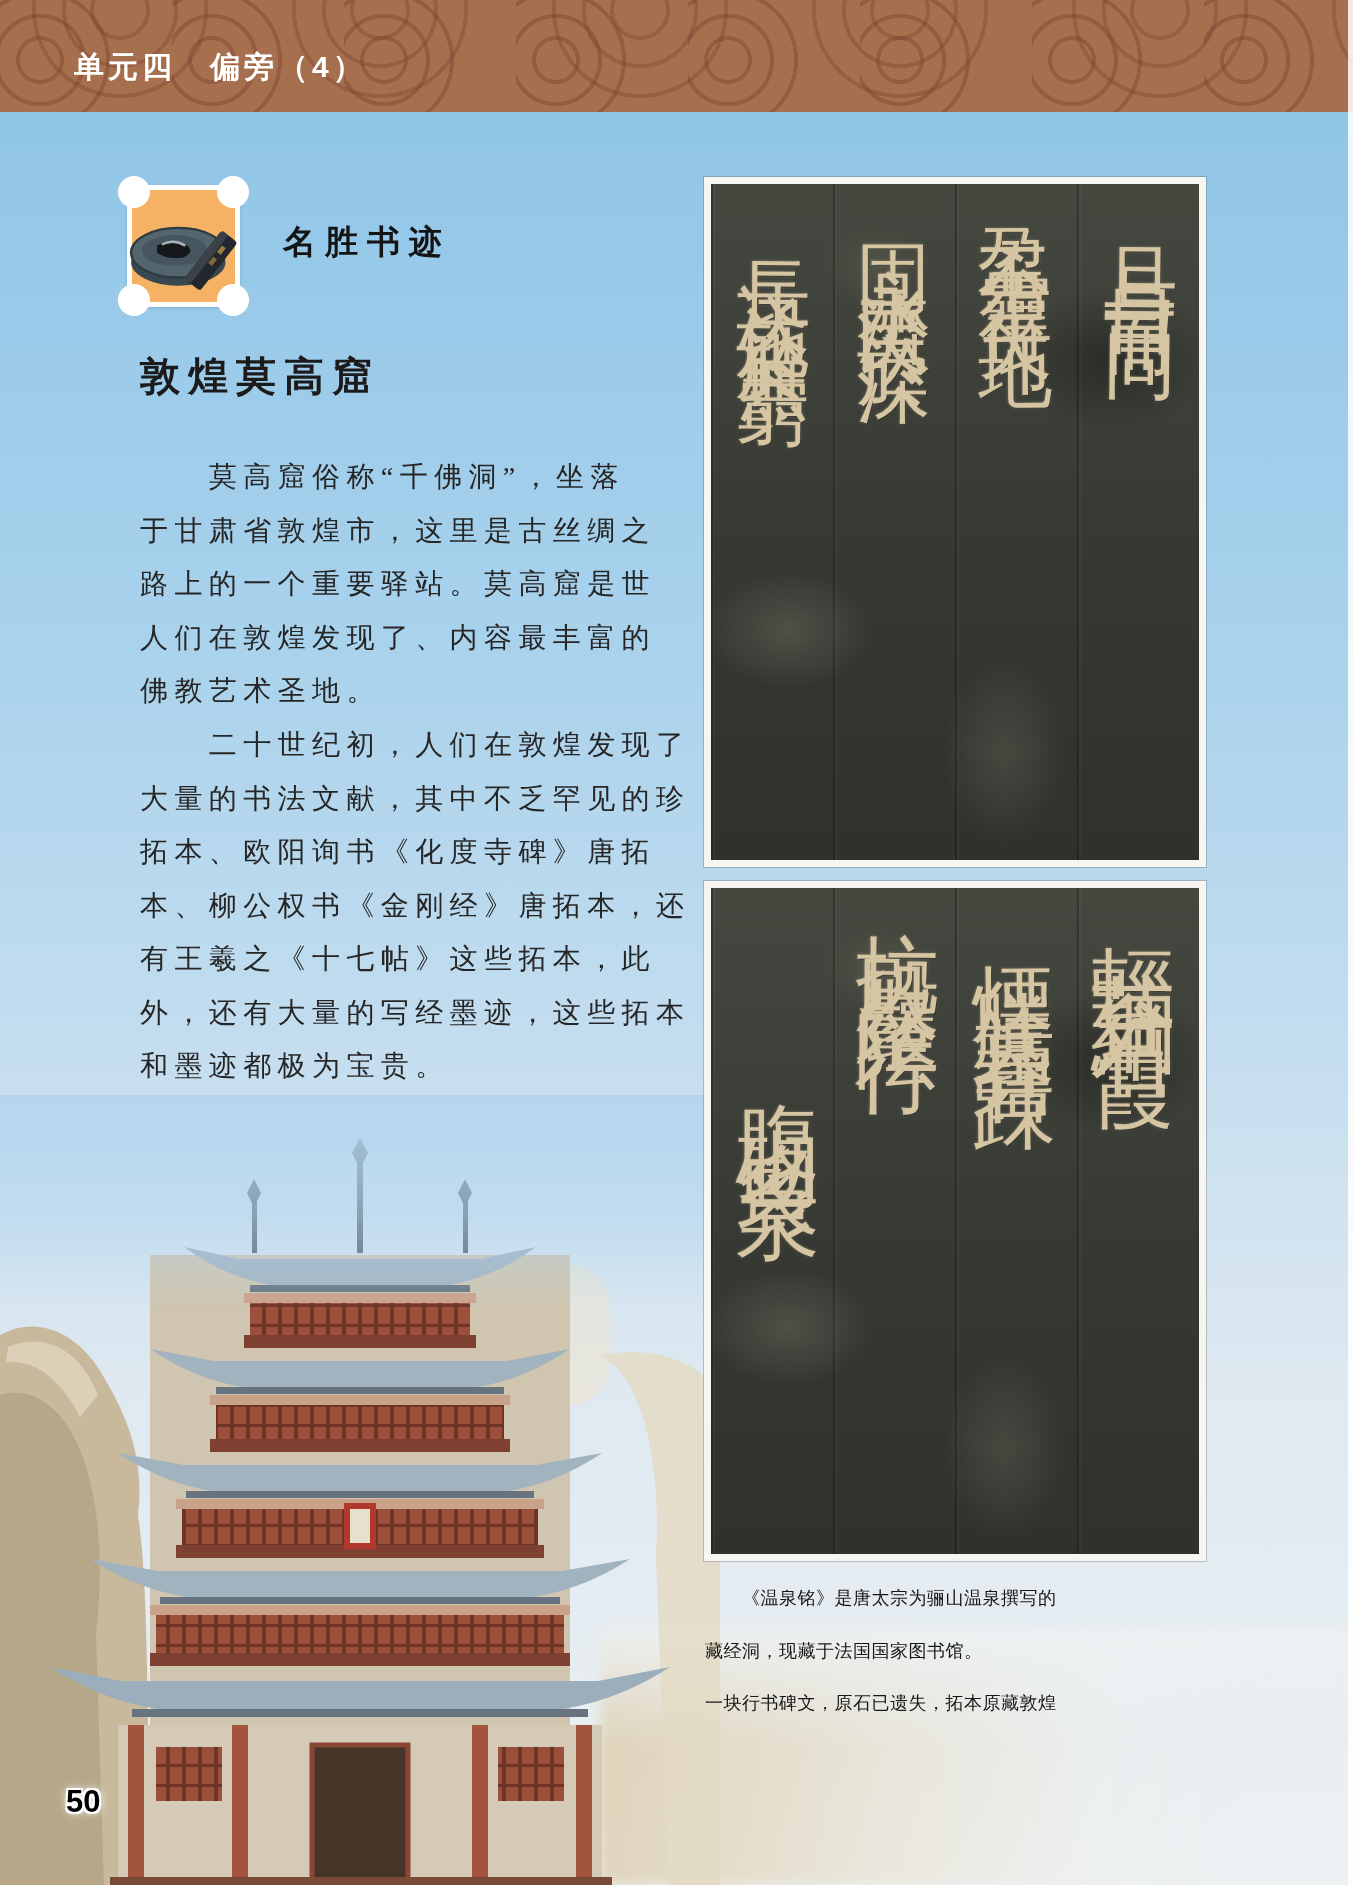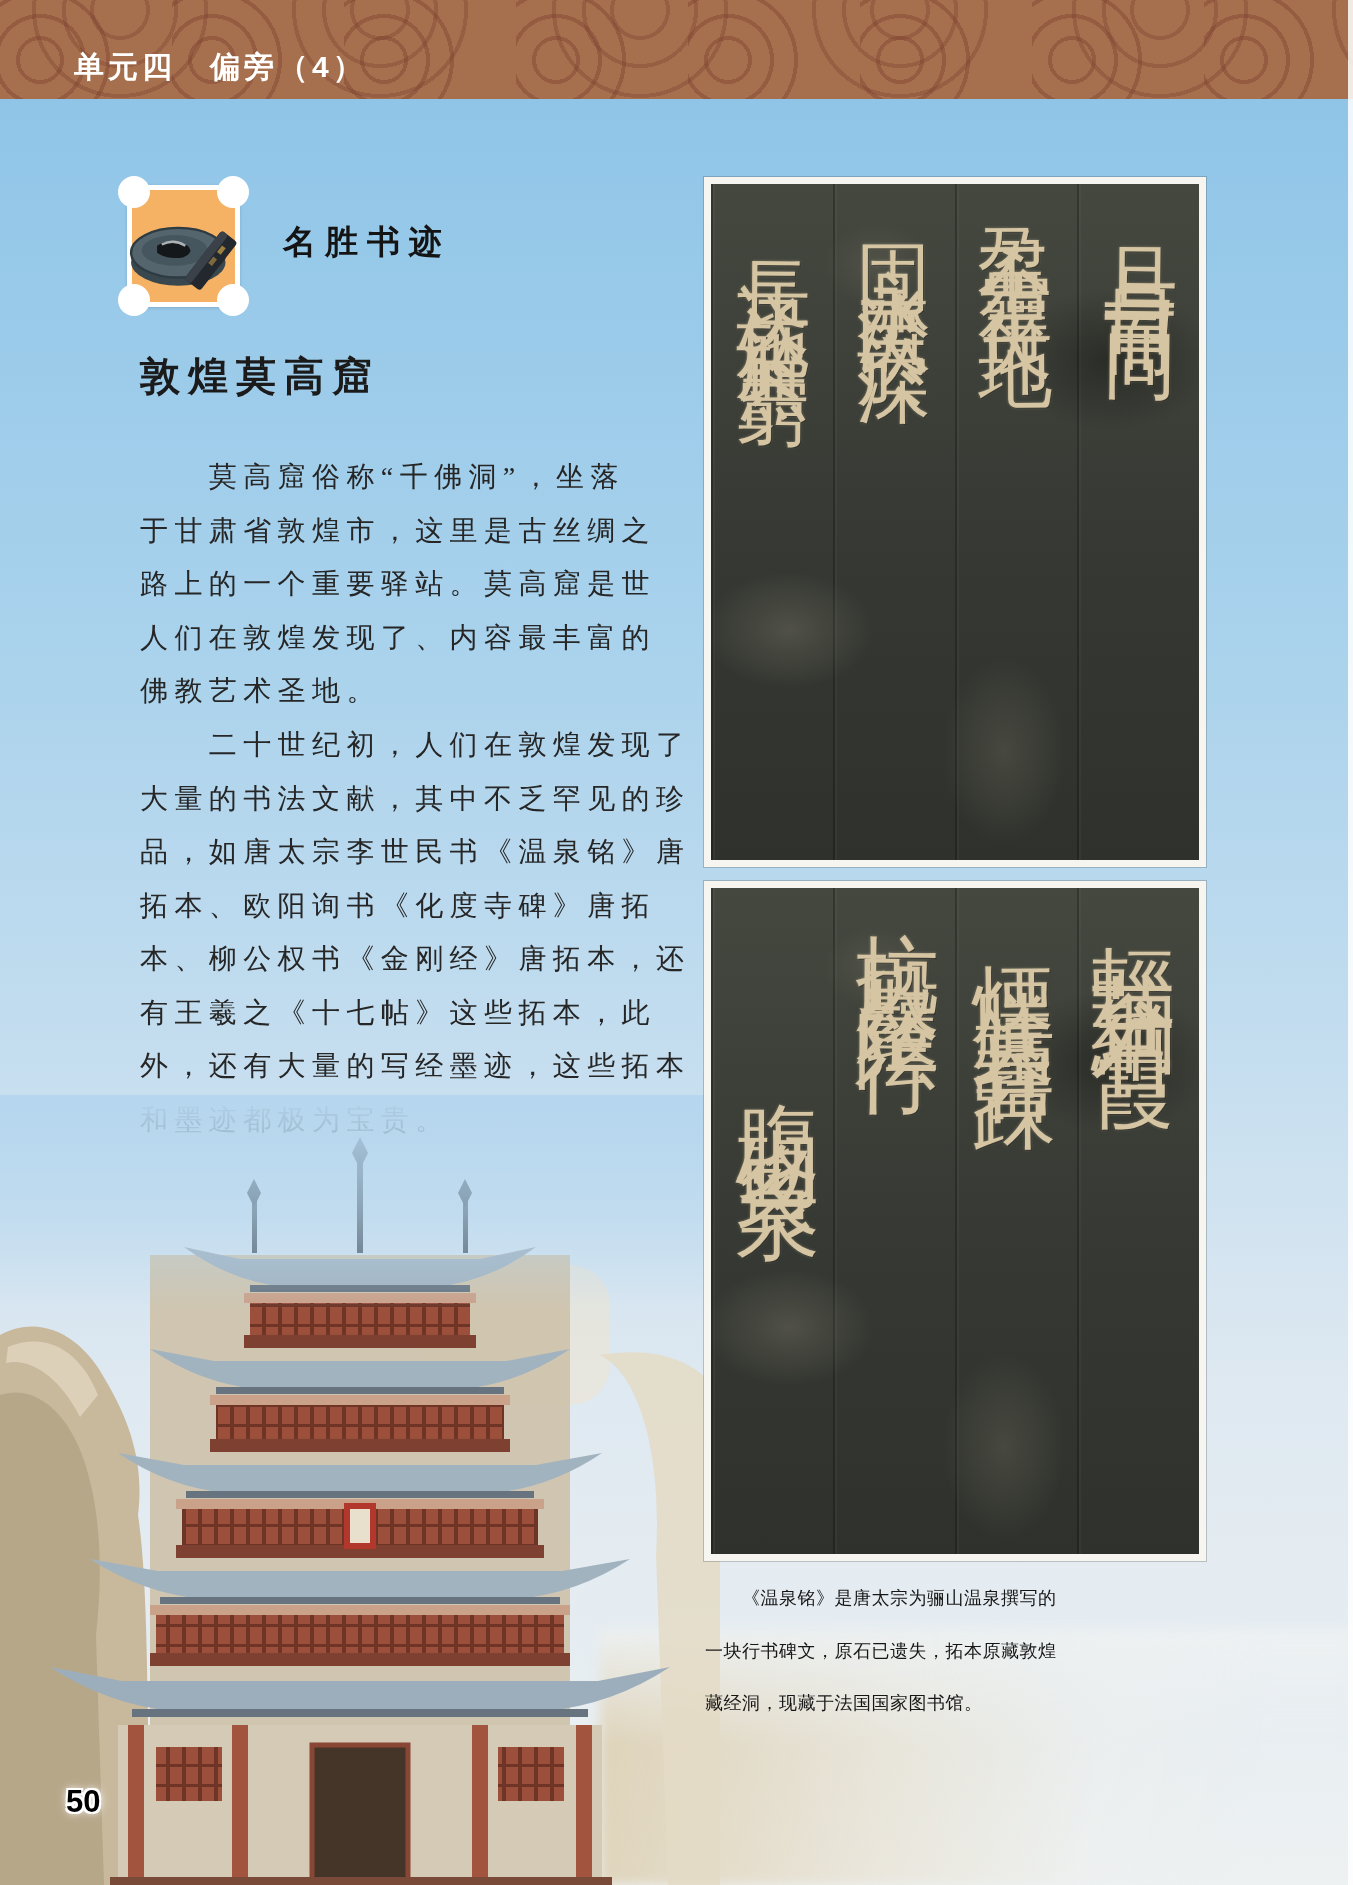--- a/index.html
+++ b/index.html
@@ -1,20 +1,20 @@
 <!DOCTYPE html>
 <html><head>
 <meta charset="utf-8">
 <style>
   html,body{margin:0;padding:0;background:#666;}
   .page{position:relative;width:1353px;height:1885px;margin:0 auto;overflow:hidden;
     background:linear-gradient(180deg,#8cc2e6 0%,#97c9e9 14%,#a9d2ec 34%,#c3ddef 55%,#dfe9f1 74%,#edf1f2 100%);
     font-family:"Liberation Serif","DejaVu Serif",serif;}
   
-  .header{position:absolute;left:0;top:0;width:100%;height:99px;background-color:#a6704e;
+  .header{position:absolute;left:0;top:0;width:100%;height:112px;background-color:#a6704e;
     background-image:
       radial-gradient(circle at 40px 60px, rgba(122,62,44,0) 0 20px, rgba(122,62,44,.40) 20px 24px, rgba(122,62,44,0) 24px 42px, rgba(122,62,44,.40) 42px 46px, rgba(122,62,44,0) 46px 66px, rgba(122,62,44,.40) 66px 70px, rgba(122,62,44,0) 70px),
       radial-gradient(circle at 120px 10px, rgba(122,62,44,0) 0 26px, rgba(122,62,44,.35) 26px 30px, rgba(122,62,44,0) 30px 54px, rgba(122,62,44,.35) 54px 58px, rgba(122,62,44,0) 58px 84px, rgba(122,62,44,.35) 84px 88px, rgba(122,62,44,0) 88px);
     background-size:172px 150px, 260px 210px;border-bottom:2px solid #b98succeeded;}
   .header-title{position:absolute;left:74px;top:47px;font-family:"Liberation Sans","DejaVu Sans",sans-serif;
     font-weight:bold;font-size:30px;letter-spacing:4px;color:#ffffff;white-space:pre;}
   
   .badge{position:absolute;left:127px;top:185px;width:103px;height:112px;background:#f5b264;
     border:5px solid #fff;border-radius:10px;box-shadow:0 1px 3px rgba(60,80,110,.25);}
   .badge .notch{position:absolute;width:32px;height:32px;border-radius:50%;background:#fff;}
@@ -184,21 +184,20 @@
   <div class="t-line">　　莫高窟俗称“千佛洞”，坐落</div>
       <div class="t-line">于甘肃省敦煌市，这里是古丝绸之</div>
       <div class="t-line">路上的一个重要驿站。莫高窟是世</div>
       <div class="t-line">人们在敦煌发现了、内容最丰富的</div>
       <div class="t-line">佛教艺术圣地。</div>
     </div>
   <div class="para para2">
 
   <div class="t-line">　　二十世纪初，人们在敦煌发现了</div>
       <div class="t-line">大量的书法文献，其中不乏罕见的珍</div>
-      <div class="t-line">品，如唐太宗李世民书《温泉铭》唐</div>
       <div class="t-line">拓本、欧阳询书《化度寺碑》唐拓</div>
       <div class="t-line">本、柳公权书《金刚经》唐拓本，还</div>
       <div class="t-line">有王羲之《十七帖》这些拓本，此</div>
       <div class="t-line">外，还有大量的写经墨迹，这些拓本</div>
       <div class="t-line">和墨迹都极为宝贵。</div>
     </div>
 
   <figure class="rub rub1" style="margin:0">
     <div class="rub-body">
 
@@ -214,20 +213,20 @@
     <div class="rub-col">輕苔綱石霞</div>
         <div class="rub-col">煙騰暮碧踈</div>
         <div class="rub-col">抗殿巖隂行</div>
         <div class="rub-col">腹砌裂泉</div>
       </div>
   </figure>
 
   <div class="caption">
 
   <div class="cap-line">　　《温泉铭》是唐太宗为骊山温泉撰写的</div>
+      <div class="cap-line">藏经洞，现藏于法国国家图书馆。</div>
       <div class="cap-line">一块行书碑文，原石已遗失，拓本原藏敦煌</div>
-      <div class="cap-line">藏经洞，现藏于法国国家图书馆。</div>
     </div>
 
   <div class="pagenum">50</div>
 
   <div class="scan-edge"></div>
 </div>
 
 </body></html>

